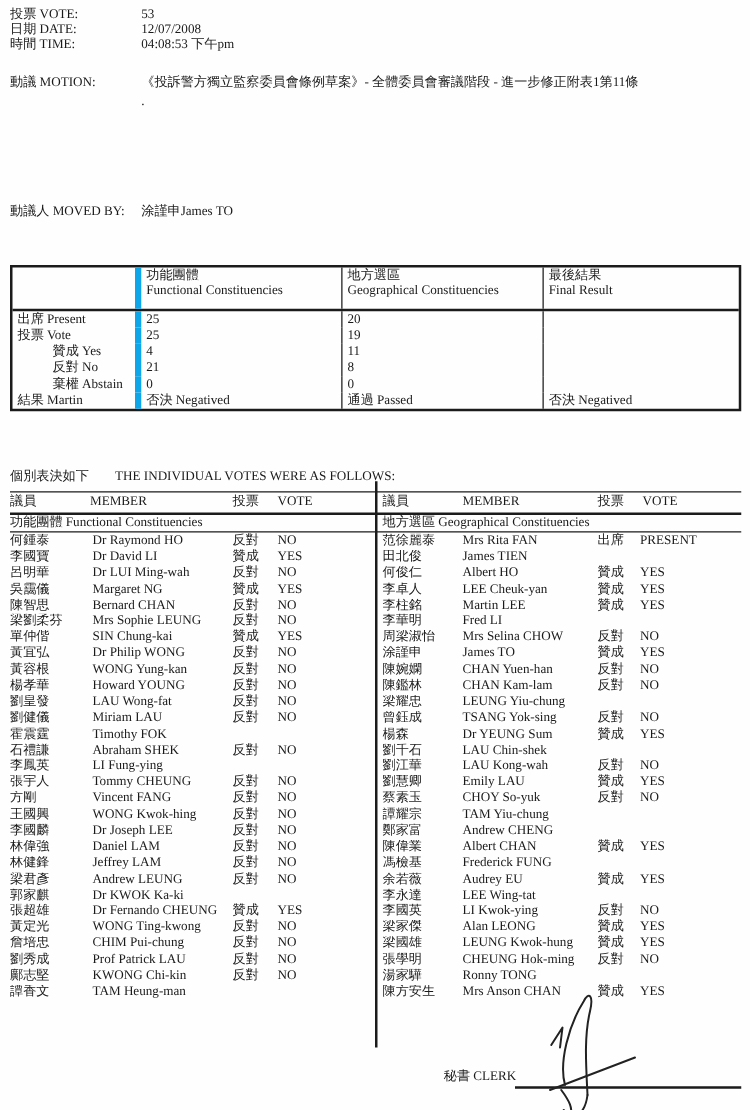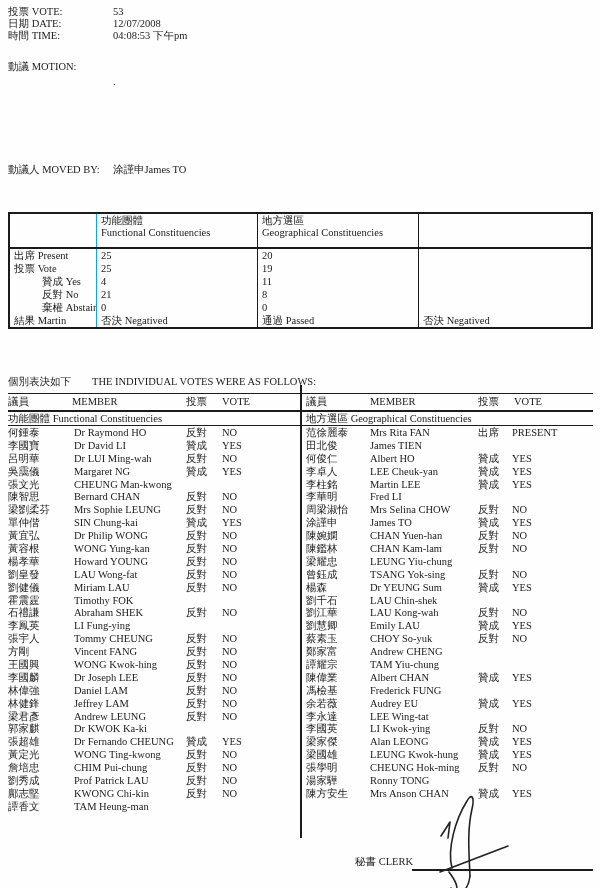--- a/index.html
+++ b/index.html
@@ -16,21 +16,21 @@
 
   
   .meta-label { position:absolute; left:8px; width:104px; }
   .meta-value { position:absolute; left:113px; }
 
   
   .sum { position:absolute; left:8px; top:212px; width:585px; border:2px solid #1b1b1b; }
   .sum-head { display:flex; height:35px; border-bottom:2px solid #1b1b1b; }
   .sum-head .sc { padding:1px 4px; line-height:12px; }
   .sc { overflow:hidden; white-space:nowrap; }
-  .sc0 { width:87px; border-right:1px solid #0ea5e9; }
+  .sc0 { width:103px; border-right:5px solid #0ea5e9; }
   .sc1 { width:161px; border-right:1px solid #1b1b1b; }
   .sc2 { width:161px; border-right:1px solid #1b1b1b; }
   .sc3 { flex:1; }
   .srow { display:flex; height:13px; line-height:13px; }
   .srow .sc { padding:0 0 0 4px; }
   .srow.indent .sc0 { padding-left:32px; }
 
   
   .ivh { position:absolute; white-space:nowrap; }
   .section-row { position:absolute; white-space:nowrap; }
@@ -55,36 +55,41 @@
 <div class="page">
 
   <span class="meta-label" style="top:6px">投票 VOTE:</span>
   <span class="meta-value" style="top:6px">53</span>
   <span class="meta-label" style="top:18px">日期 DATE:</span>
   <span class="meta-value" style="top:18px">12/07/2008</span>
   <span class="meta-label" style="top:30px">時間 TIME:</span>
   <span class="meta-value" style="top:30px">04:08:53 下午pm</span>
 
   <span class="meta-label" style="top:61px">動議 MOTION:</span>
+  <span class="meta-value" style="top:61px; width:480px; white-space:nowrap;">《投訴警方獨立監察委員會條例草案》- 全體委員會審議階段 - 進一步修正附表1第11條</span>
   <span class="meta-value" style="top:76px">.</span>
 
   <span class="meta-label" style="top:164px; width:110px;">動議人 MOVED BY:</span>
   <span class="meta-value" style="top:164px">涂謹申James TO</span>
 
   <div class="sum">
     <div class="sum-head">
       <div class="sc sc0"></div>
       <div class="sc sc1">
         <div>功能團體</div>
         <div>Functional Constituencies</div>
       </div>
       <div class="sc sc2">
         <div>地方選區</div>
         <div>Geographical Constituencies</div>
       </div>
+      <div class="sc sc3">
+        <div>最後結果</div>
+        <div>Final Result</div>
+      </div>
     </div>
     <div>
   <div class="srow">
     <span class="sc sc0">出席 Present</span>
     <span class="sc sc1">25</span>
     <span class="sc sc2">20</span>
     <span class="sc sc3"></span>
   </div>
 
   <div class="srow">
@@ -175,26 +180,20 @@
     <span class="m-ven">NO</span>
   </div>
 
   <div class="mrow">
     <span class="m-zh">吳靄儀</span>
     <span class="m-en">Margaret NG</span>
     <span class="m-vzh">贊成</span>
     <span class="m-ven">YES</span>
   </div>
 
-  <div class="mrow">
-    <span class="m-zh">張文光</span>
-    <span class="m-en">CHEUNG Man-kwong</span>
-    <span class="m-vzh"></span>
-    <span class="m-ven"></span>
-  </div>
 
   <div class="mrow">
     <span class="m-zh">陳智思</span>
     <span class="m-en">Bernard CHAN</span>
     <span class="m-vzh">反對</span>
     <span class="m-ven">NO</span>
   </div>
 
   <div class="mrow">
     <span class="m-zh">梁劉柔芬</span>
@@ -478,29 +477,29 @@
   </div>
 
   <div class="mrow">
     <span class="m-zh">蔡素玉</span>
     <span class="m-en">CHOY So-yuk</span>
     <span class="m-vzh">反對</span>
     <span class="m-ven">NO</span>
   </div>
 
   <div class="mrow">
+    <span class="m-zh">譚耀宗</span>
+    <span class="m-en">TAM Yiu-chung</span>
+    <span class="m-vzh"></span>
+    <span class="m-ven"></span>
+  </div>
+
+  <div class="mrow">
     <span class="m-zh">鄭家富</span>
     <span class="m-en">Andrew CHENG</span>
-    <span class="m-vzh"></span>
-    <span class="m-ven"></span>
-  </div>
-
-  <div class="mrow">
-    <span class="m-zh">譚耀宗</span>
-    <span class="m-en">TAM Yiu-chung</span>
     <span class="m-vzh"></span>
     <span class="m-ven"></span>
   </div>
 
   <div class="mrow">
     <span class="m-zh">陳偉業</span>
     <span class="m-en">Albert CHAN</span>
     <span class="m-vzh">贊成</span>
     <span class="m-ven">YES</span>
   </div>

